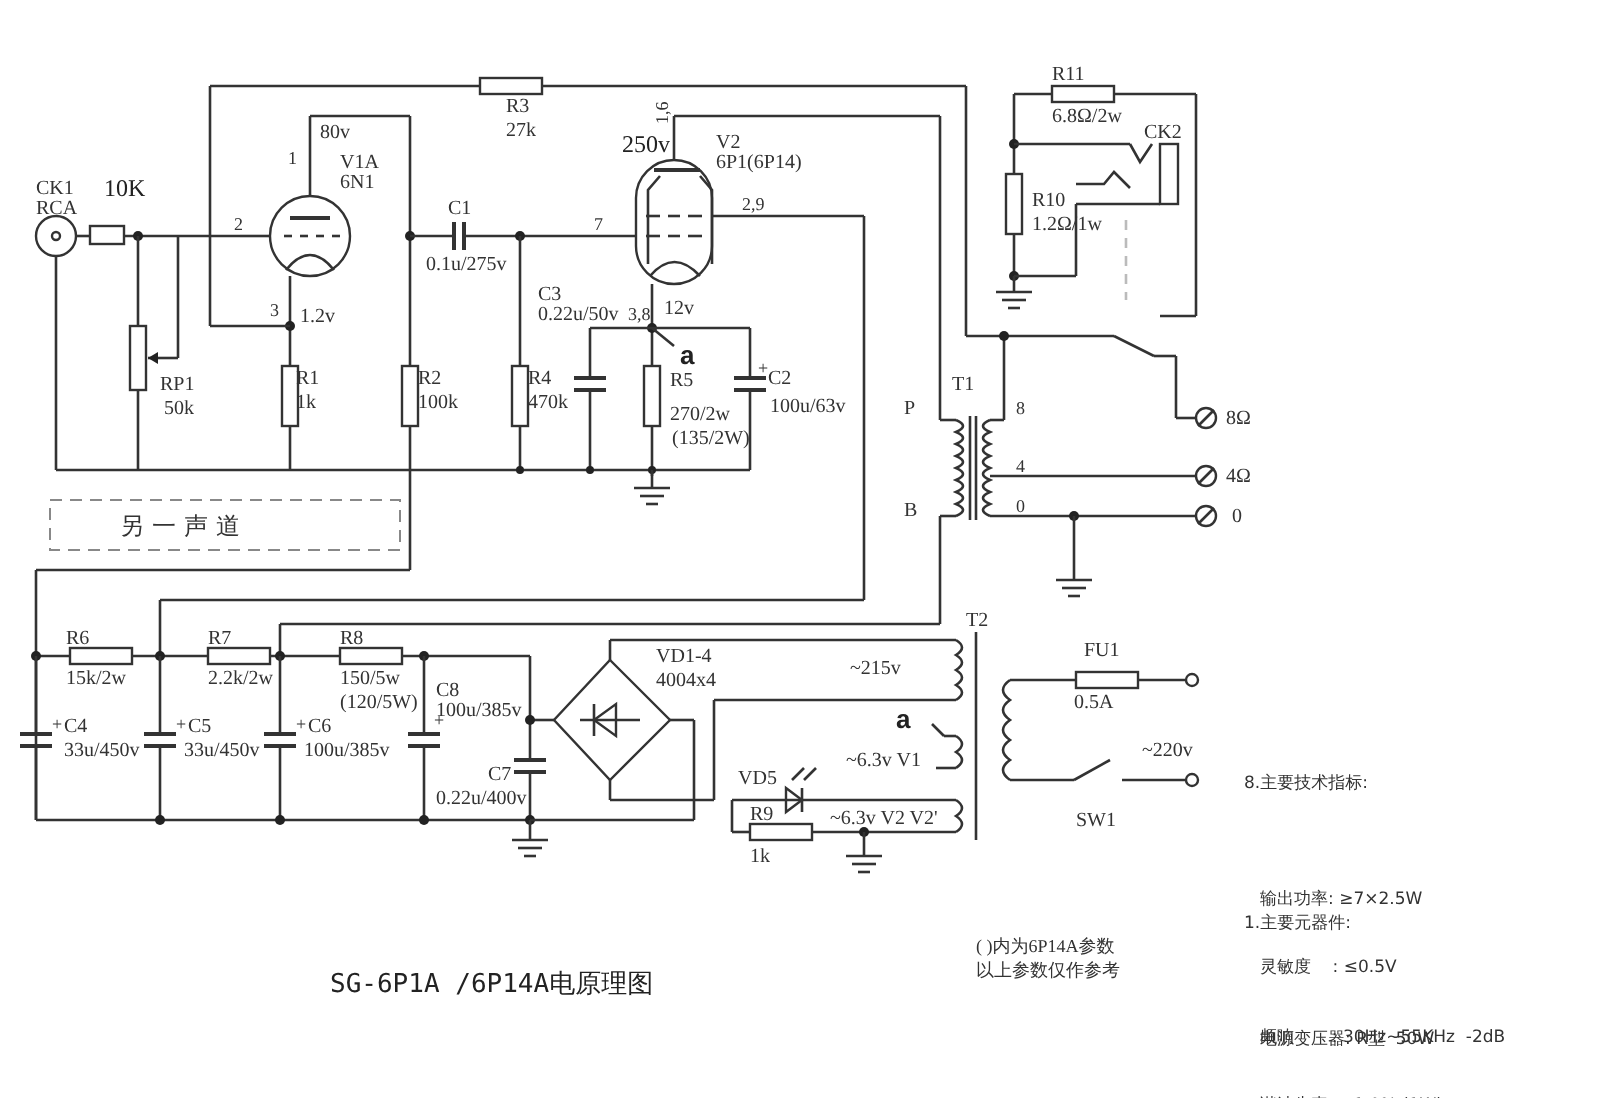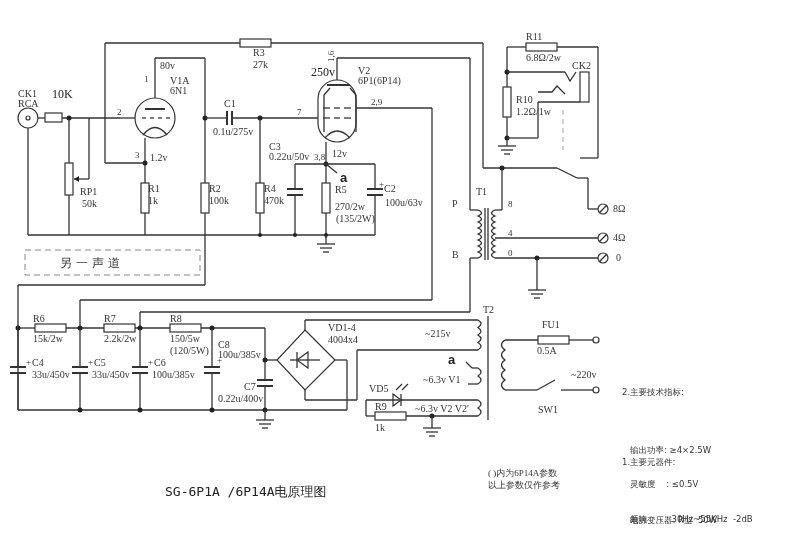--- a/index.html
+++ b/index.html
@@ -393,23 +393,23 @@
   <line x1="561" y1="390" x2="593" y2="390" class="w"></line>
   <circle cx="596" cy="390" r="3" class="comp"></circle>
   <text x="538" y="413" class="lbl">SW1</text>
 
   <text x="165" y="496" class="title">SG-6P1A /6P14A电原理图</text>
   <text x="488" y="476" class="lbls">( )内为6P14A参数</text>
   <text x="488" y="488" class="lbls">以上参数仅作参考</text>
 </svg>
 
 <div class="note" style="left:622px; top:364px;">
-  <div>2.主要技术指标:</div>
+  <div>8.主要技术指标:</div>
   <div style="padding-left:8px;">
-    <div>输出功率: ≥4×2.5W</div>
+    <div>输出功率: ≥7×2.5W</div>
     <div>灵敏度    : ≤0.5V</div>
     <div>频响       : 30Hz~55KHz  -2dB</div>
     <div>谐波失真: ≤1.0% (1W)</div>
     
   </div>
 </div>
 <div class="note" style="left:622px; top:434px;">
   <div>1.主要元器件:</div>
   <div style="padding-left:8px;">
     <div>电源变压器: R型  50W</div>

